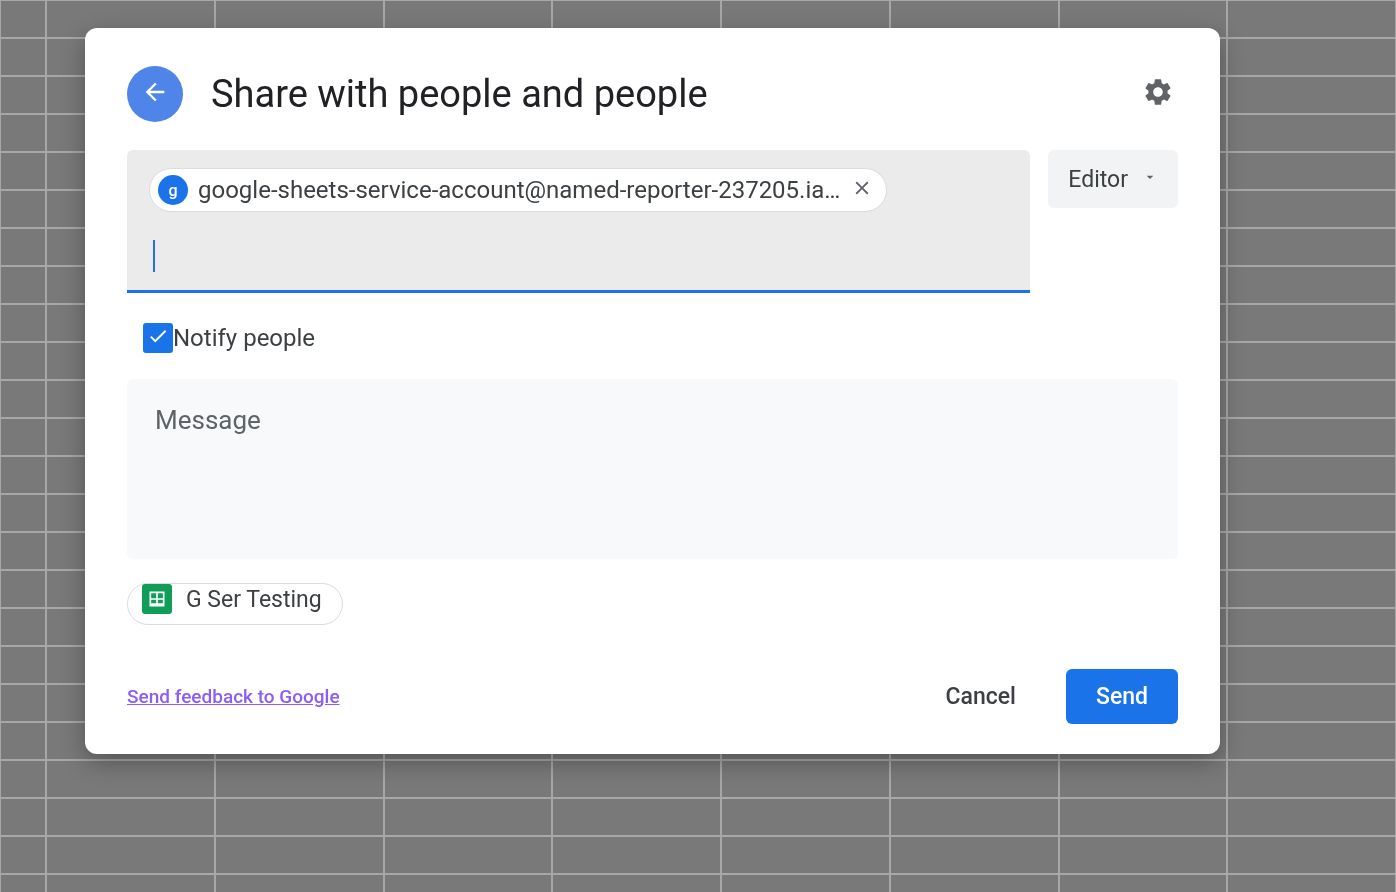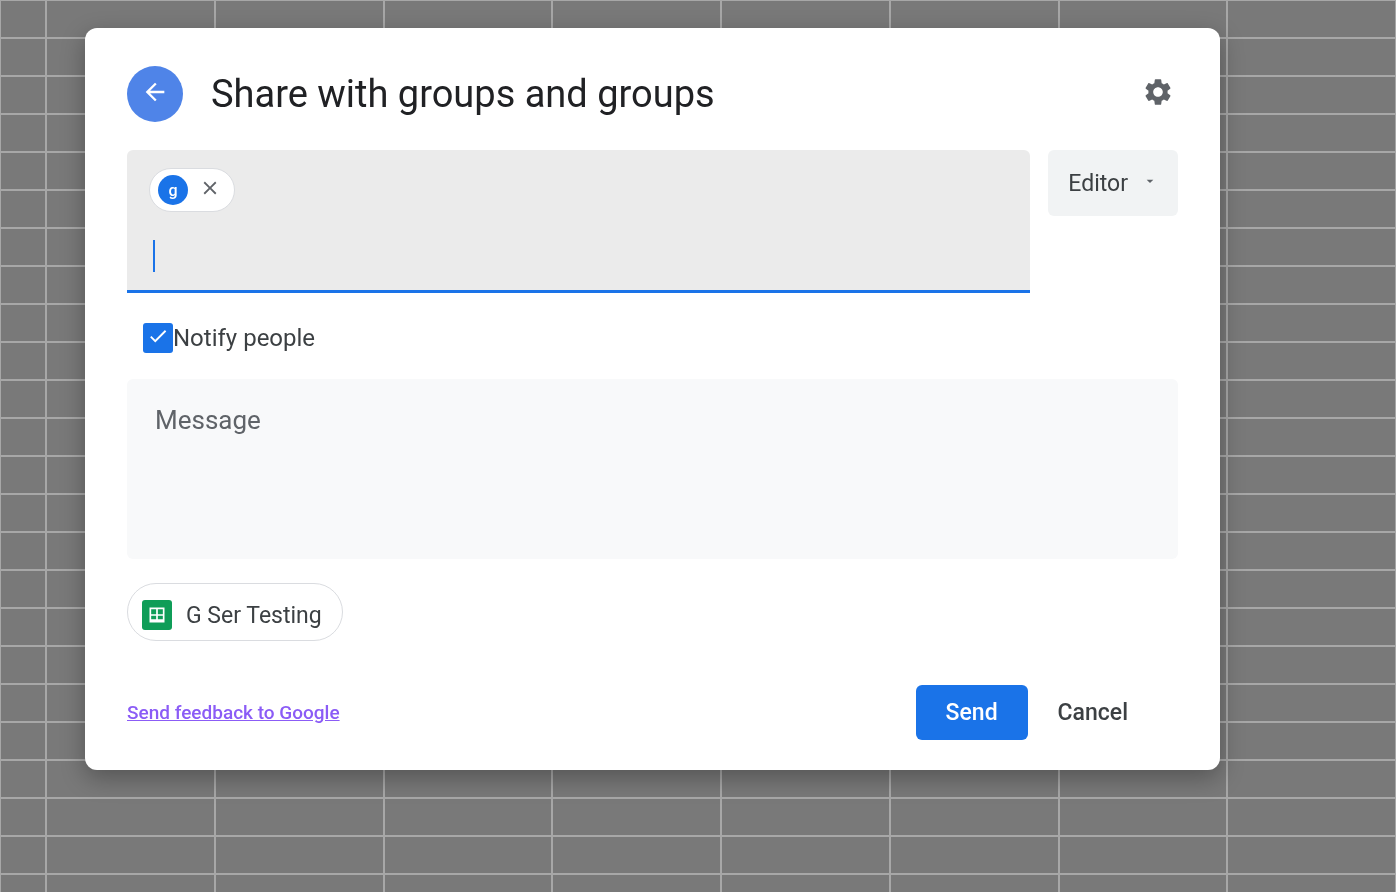--- a/index.html
+++ b/index.html
@@ -132,21 +132,21 @@
       margin-left: 4px;
     }
     .role-select {
       background: #f1f3f4;
       border-radius: 6px;
       padding: 14px 20px;
       display: flex;
       align-items: center;
       gap: 14px;
       cursor: pointer;
-      height: 66px;
+      height: 58px;
       align-self: flex-start;
       margin-top: 0px;
     }
     .role-label {
       font-size: 23px;
       color: #3c4043;
     }
     .role-select svg { width: 16px; height: 16px; fill: #5f6368; }
     .notify-row {
       display: flex;
@@ -179,21 +179,21 @@
     .message-placeholder {
       font-size: 26px;
       color: #5f6368;
       margin-top: 9px;
     }
     .file-chip {
       display: inline-flex;
       align-items: center;
       border: 1px solid #dadce0;
       border-radius: 30px;
-      padding: 16px 20px 10px 14px;
+      padding: 0 20px 10px 14px;
       gap: 14px;
       margin-bottom: 44px;
     }
     .file-icon {
       width: 30px;
       height: 30px;
       background: #0f9d58;
       border-radius: 3px;
       display: flex;
       align-items: center;
@@ -458,34 +458,35 @@
 
 <div class="dialog">
   <div class="dialog-header">
     <div class="back-btn">
       <span>
         <svg viewBox="0 0 24 24">
             <path d="M20 11H7.83l5.59-5.59L12 4l-8 8 8 8 1.41-1.41L7.83 13H20v-2z"></path>
           </svg>
       </span>
     </div>
-    <div class="dialog-title">Share with groups and groups</div>
+    <div class="dialog-title">Share with people and people</div>
     <div class="settings-btn">
       <span>
         <svg viewBox="0 0 24 24">
             <path d="M19.14 12.94c.04-.3.06-.61.06-.94 0-.32-.02-.64-.07-.94l2.03-1.58c.18-.14.23-.41.12-.61l-1.92-3.32c-.12-.22-.37-.29-.59-.22l-2.39.96c-.5-.38-1.03-.7-1.62-.94l-.36-2.54c-.04-.24-.24-.41-.48-.41h-3.84c-.24 0-.43.17-.47.41l-.36 2.54c-.59.24-1.13.57-1.62.94l-2.39-.96c-.22-.08-.47 0-.59.22L2.74 8.87c-.12.21-.08.47.12.61l2.03 1.58c-.05.3-.09.63-.09.94 0 .31.02.64.07.94l-2.03 1.58c-.18.14-.23.41-.12.61l1.92 3.32c.12.22.37.29.59.22l2.39-.96c.5.38 1.03.7 1.62.94l.36 2.54c.05.24.24.41.48.41h3.84c.24 0 .44-.17.47-.41l.36-2.54c.59-.24 1.13-.56 1.62-.94l2.39.96c.22.08.47 0 .59-.22l1.92-3.32c.12-.22.07-.47-.12-.61l-2.01-1.58zM12 15.6c-1.98 0-3.6-1.62-3.6-3.6s1.62-3.6 3.6-3.6 3.6 1.62 3.6 3.6-1.62 3.6-3.6 3.6z"></path>
           </svg>
       </span>
     </div>
   </div>
 
   <div class="input-row">
     <div class="people-input">
       <div class="chip">
         <div class="chip-avatar">g</div>
+        <div class="chip-label">google-sheets-service-account@named-reporter-237205.ia…</div>
         <div class="chip-remove">
           <span>
             <svg viewBox="0 0 24 24">
                 <path d="M19 6.41L17.59 5 12 10.59 6.41 5 5 6.41 10.59 12 5 17.59 6.41 19 12 13.41 17.59 19 19 17.59 13.41 12z"></path>
               </svg>
           </span>
         </div>
       </div>
       <div class="cursor-line"></div>
     </div>
@@ -521,16 +522,16 @@
           <rect x="4" y="4" width="16" height="16" fill="none"></rect>
           <path d="M3 3v18h18V3H3zm8 14H5v-4h6v4zm0-6H5V5h6v6zm8 6h-6v-4h6v4zm0-6h-6V5h6v6z" fill="#fff"></path>
         </svg>
     </div>
     <span class="file-label">G Ser Testing</span>
   </div>
 
   <div class="footer">
     <span class="feedback-link">Send feedback to Google</span>
     <div class="footer-spacer"></div>
+    <div class="btn btn-cancel">Cancel</div>
     <div class="btn btn-send">Send</div>
-    <div class="btn btn-cancel">Cancel</div>
   </div>
 </div>
 
 </body></html>

